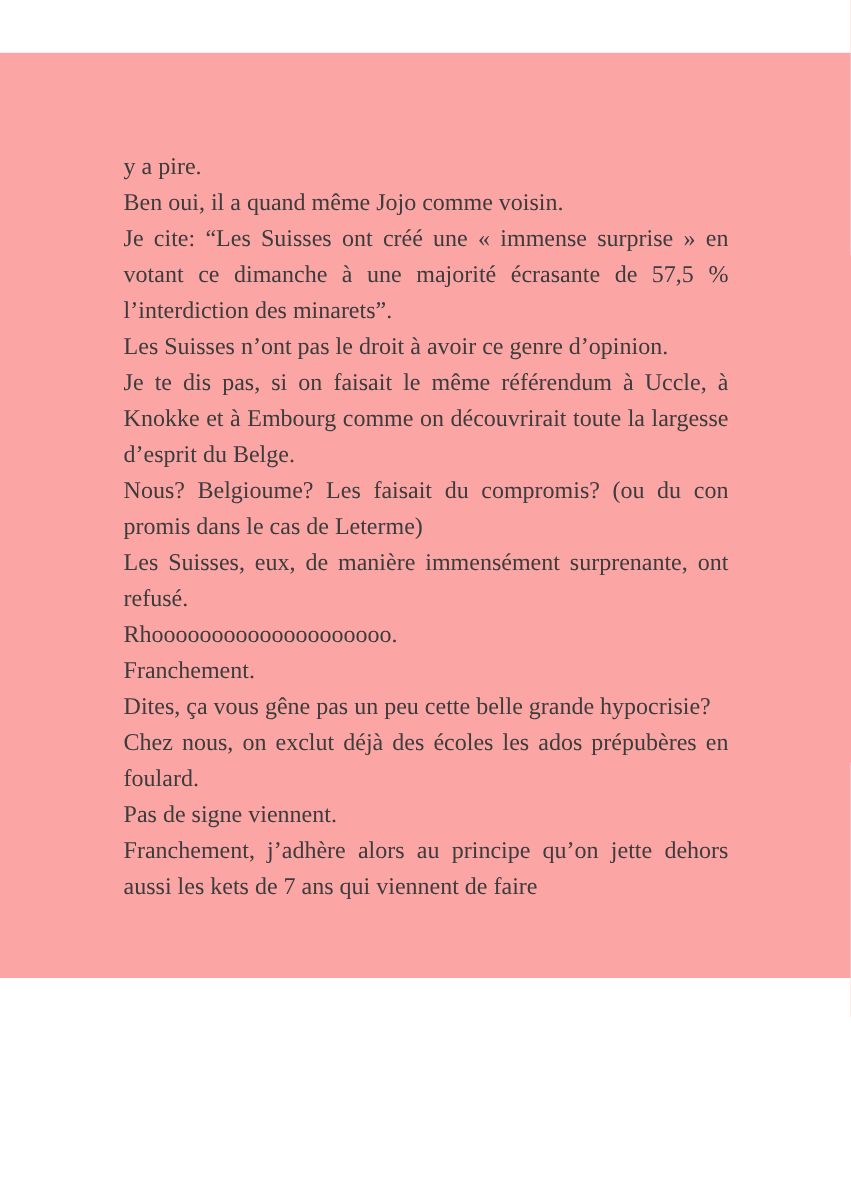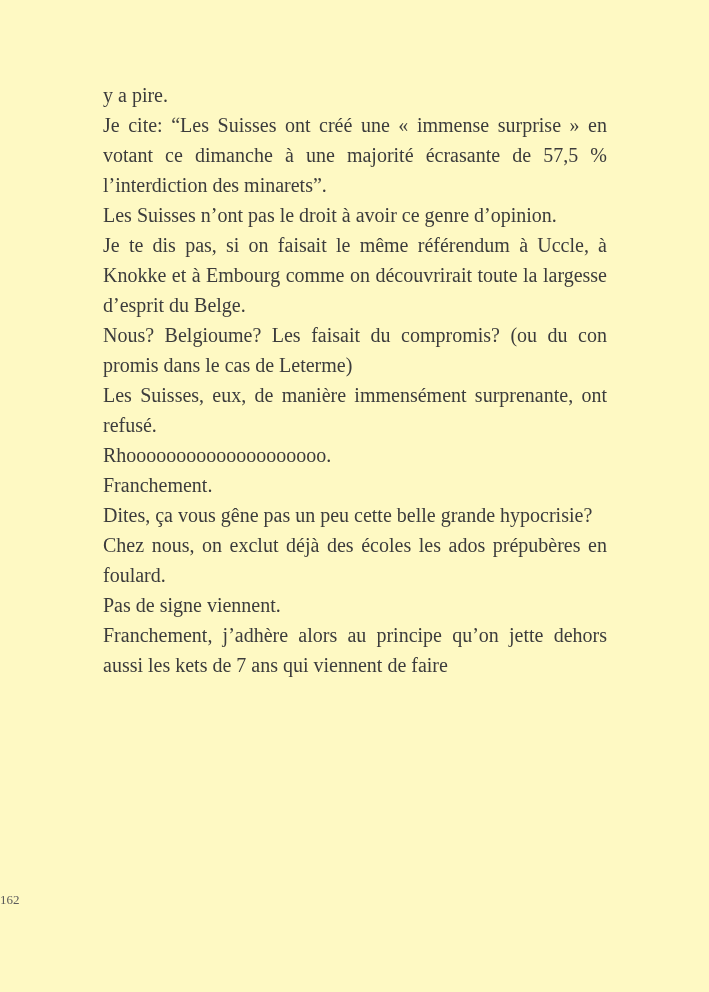--- a/index.html
+++ b/index.html
@@ -8,23 +8,24 @@
   }
   body {
     width: 709px;
     height: 992px;
     background: #ffffff;
     font-family: "Liberation Serif", "DejaVu Serif", serif;
   }
   .page {
     position: relative;
     width: 709px;
-    height: 992px;
-    background: #fef9c3;
+    height: 771px;
+    background: #fca5a5;
     overflow: hidden;
+    margin-top: 44px;
   }
   .content {
     position: absolute;
     left: 103px;
     top: 80px;
     width: 504px;
     font-size: 20px;
     line-height: 30px;
     text-align: justify;
     color: #3c3c3c;
@@ -44,20 +45,21 @@
     font-size: 13px;
     color: #5a5a5a;
   }
 </style>
 </head>
 <body>
 
 <div class="page">
   <div class="content">
     <p class="para">y a pire.</p>
+    <p class="para">Ben oui, il a quand même Jojo comme voisin.</p>
     <p class="para">Je cite: “Les Suisses ont créé une « immense surprise » en votant ce dimanche à une majorité écrasante de 57,5 % l’interdiction des minarets”.</p>
     <p class="para">Les Suisses n’ont pas le droit à avoir ce genre d’opinion.</p>
     <p class="para">Je te dis pas, si on faisait le même référendum à Uccle, à Knokke et à Embourg comme on découvrirait toute la largesse d’esprit du Belge.</p>
     <p class="para">Nous? Belgioume? Les faisait du compromis? (ou du con promis dans le cas de Leterme)</p>
     <p class="para">Les Suisses, eux, de manière immensément surprenante, ont refusé.</p>
     <p class="para">Rhoooooooooooooooooooo.</p>
     <p class="para">Franchement.</p>
     <p class="para">Dites, ça vous gêne pas un peu cette belle grande hypocrisie?</p>
     <p class="para">Chez nous, on exclut déjà des écoles les ados prépubères en foulard.</p>
     <p class="para">Pas de signe viennent.</p>

